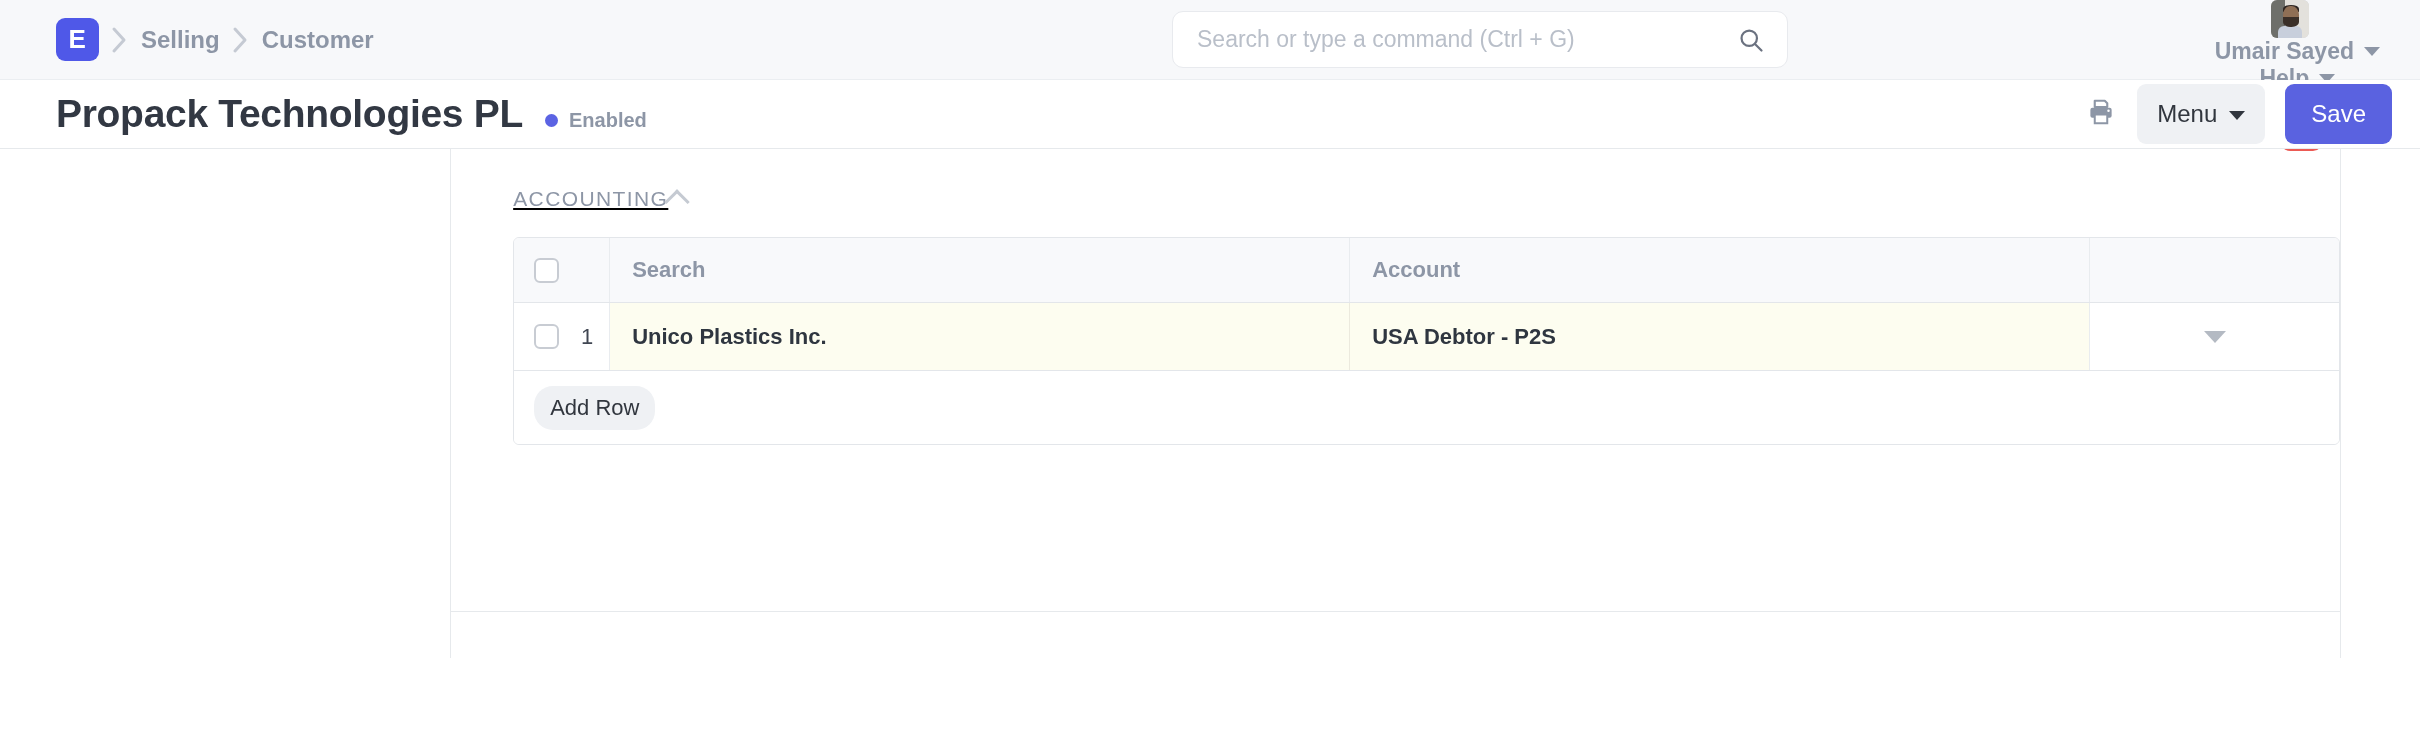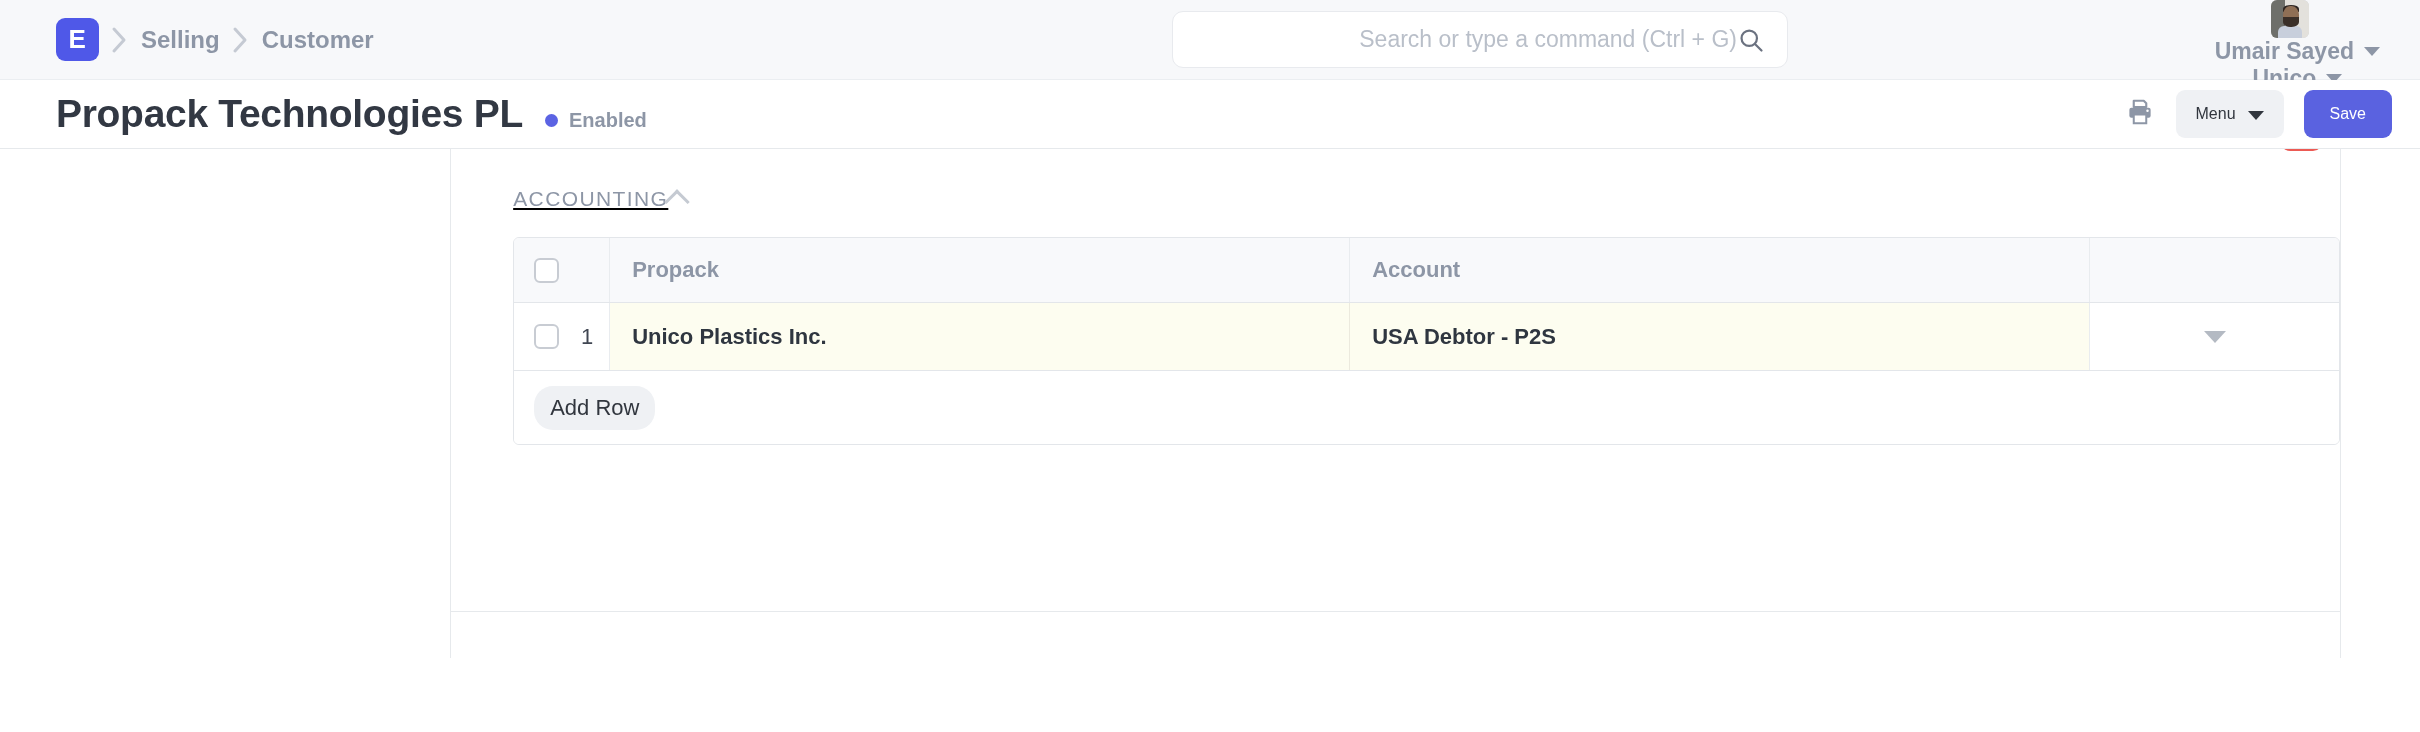--- a/index.html
+++ b/index.html
@@ -58,21 +58,20 @@
     border-radius: 11px;
     display: flex; align-items: center;
     padding: 0 22px 0 24px;
   }
   .nav-search input {
     flex: 1;
     border: none; outline: none; background: transparent;
     font-family: "Liberation Sans", sans-serif;
     font-size: 23px;
     color: #3f434c;
-    text-align: right;
   }
   .nav-search input::placeholder { color: #b9bfc9; }
   .search-icon { display: flex; align-items: center; justify-content: center; }
 
   .nav-right {
     position: absolute;
     right: 28px; top: 0;
     height: 80px;
     display: flex; align-items: center; gap: 0; flex-direction: column;
   }
@@ -158,24 +157,24 @@
     position: absolute; right: 28px; top: 0; height: 68px;
     display: flex; align-items: center; gap: 0;
   }
   .print-btn {
     width: 52px; height: 46px;
     display: flex; align-items: center; justify-content: center;
     cursor: pointer; margin-right: 10px;
   }
   .btn {
     font-family: "Liberation Sans", sans-serif;
-    font-size: 16px;
+    font-size: 24px;
     border: none;
     border-radius: 9px;
-    height: 48px;
+    height: 60px;
     padding: 0 20px;
     display: flex; align-items: center; gap: 12px;
     cursor: pointer;
     white-space: nowrap;
   }
   .btn-menu { background: #eff1f4; color: #31363e; }
   .btn-menu .caret-dark {
     width: 0; height: 0;
     border-left: 8px solid transparent;
     border-right: 8px solid transparent;
@@ -358,21 +357,21 @@
       <span class="ph-shirt"></span>
         <span class="ph-hair"></span>
       <span class="ph-face"></span>
         <span class="ph-beard"></span>
     </div>
     <div class="nav-item">
       <span class="nav-user-name">Umair Sayed</span>
       <span class="caret-down"></span>
     </div>
     <div class="nav-item">
-      <span class="nav-help-label">Unico</span>
+      <span class="nav-help-label">Help</span>
       <span class="caret-down"></span>
     </div>
     <div class="nav-icon-btn">
       <span>
         <svg width="30" height="28" viewBox="0 0 30 28">
           <path d="M9 3 h18 a2 2 0 0 1 2 2 v10 a2 2 0 0 1 -2 2 h-7 l-5 4 v-4 h-6 a2 2 0 0 1 -2 -2 v-10 a2 2 0 0 1 2 -2 z" fill="#8d96a6"></path>
           <path d="M2 9 h10 a2 2 0 0 1 2 2 v7 a2 2 0 0 1 -2 2 h-4 l-4 4 v-4 h-2 a2 2 0 0 1 -2 -2 v-7 a2 2 0 0 1 2 -2 z" fill="#8d96a6" stroke="#f7f8fa" stroke-width="1.5"></path>
         </svg>
       </span>
     </div>
@@ -418,21 +417,21 @@
       <span class="chevron-up"></span>
     </div>
 
 
     <div class="grid-table">
 
       <div class="grid-row grid-head-row">
         <div class="cell cell-check">
           <span class="checkbox"></span>
         </div>
-        <div class="cell cell-company">Propack</div>
+        <div class="cell cell-company">Search</div>
         <div class="cell cell-account">Account</div>
         <div class="cell cell-end"></div>
       </div>
 
       <div class="grid-row grid-data-row">
         <div class="cell cell-check">
           <span class="checkbox"></span>
         </div>
         <div class="cell cell-idx">1</div>
         <div class="cell cell-company">Unico Plastics Inc.</div>

